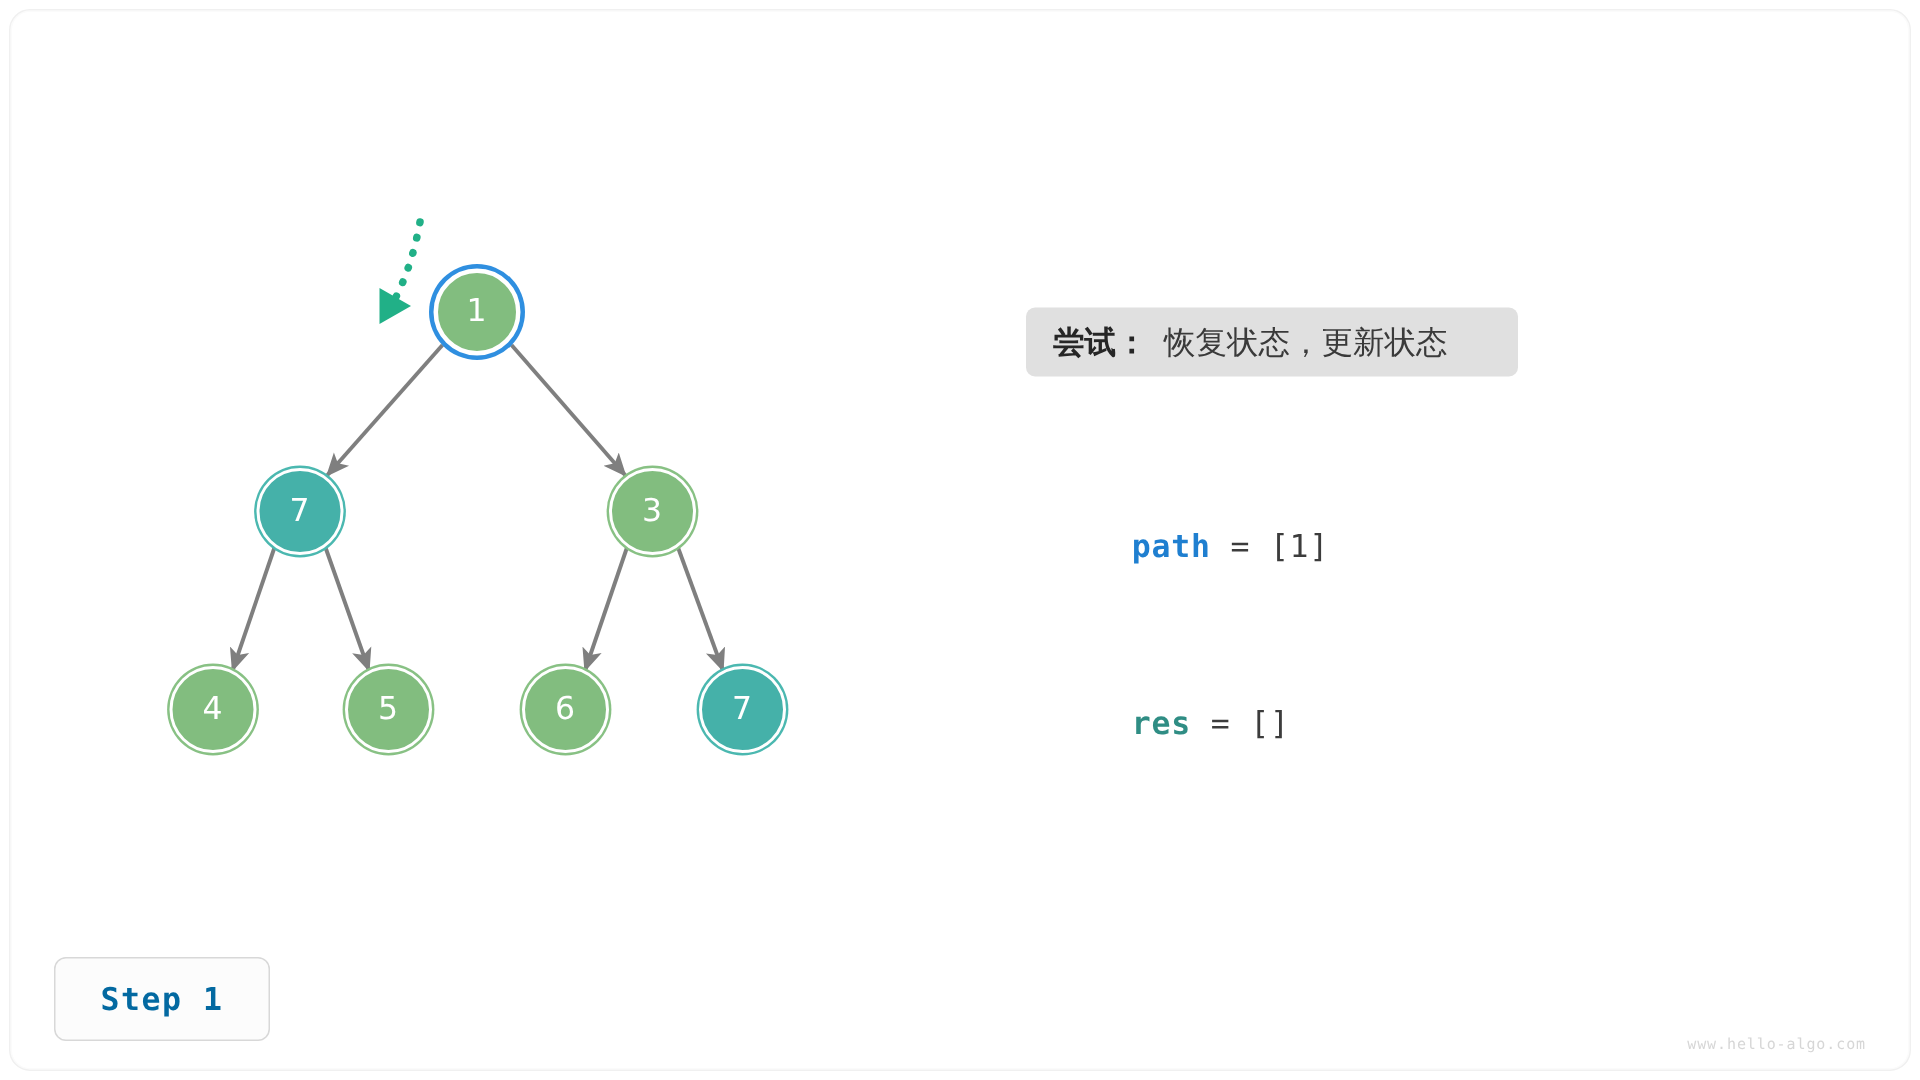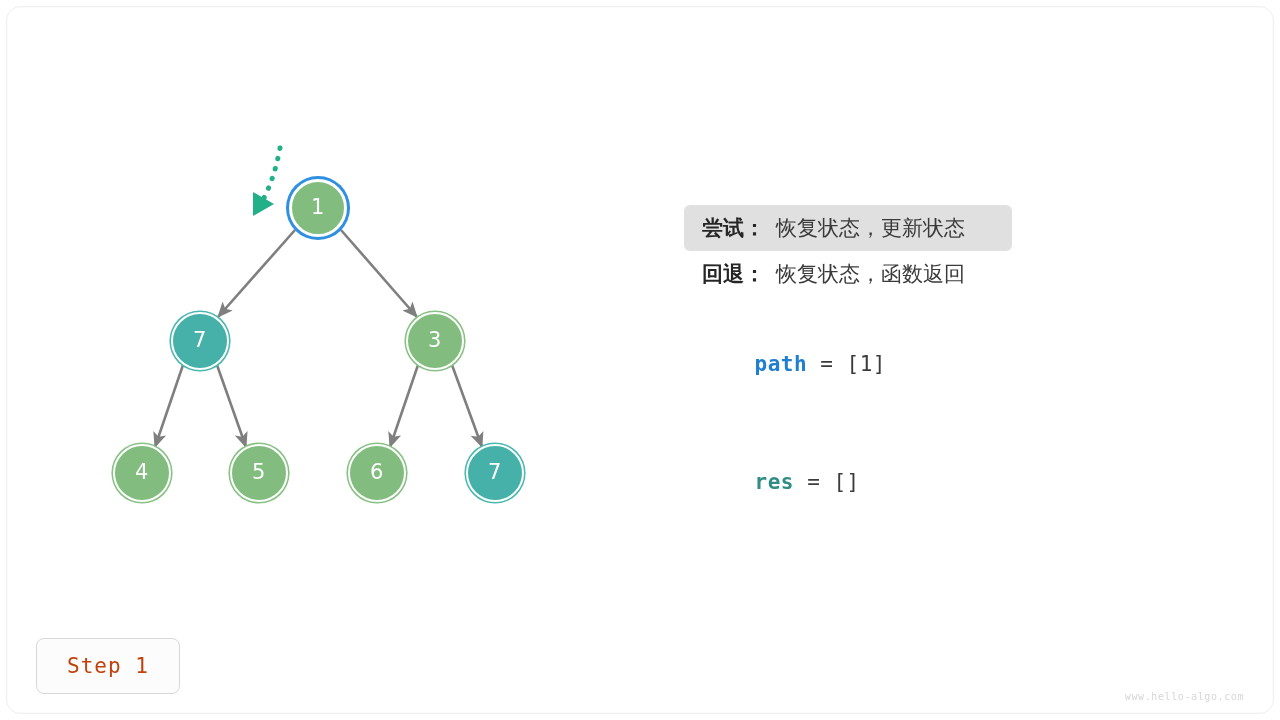--- a/index.html
+++ b/index.html
@@ -165,22 +165,22 @@
     height: 56px;
     box-sizing: border-box;
     border: 1px solid #d8d8d8;
     border-radius: 8px;
     background: #fcfcfc;
     display: flex;
     align-items: center;
     justify-content: center;
     font-family: "DejaVu Sans Mono", "Liberation Mono", monospace;
     font-size: 21px;
-    font-weight: normal;
-    color: #c2410c;
+    font-weight: bold;
+    color: #0369a1;
     letter-spacing: 1px;
   }
 
   
   #watermark {
     position: absolute;
     right: 36px;
     bottom: 18px;
     font-family: "DejaVu Sans Mono", "Liberation Mono", monospace;
     font-size: 10px;
@@ -243,24 +243,20 @@
     <div class="tree-node node-teal" style="left:495px; top:473px;">
       <span class="nlabel">7</span>
     </div>
   </div>
 
   <div id="panel">
     <div class="panel-row highlight">
       <span class="rowkey">尝试：</span>
       <span class="rowval">恢复状态，更新状态</span>
     </div>
-    <div class="panel-row">
-      <span class="rowkey">回退：</span>
-      <span class="rowval">恢复状态，函数返回</span>
-    </div>
   </div>
 
   <div class="code-row" id="code-path">
     <span class="var-path">path</span><span class="code-rest"> = [1]</span>
   </div>
 
   <div class="code-row" id="code-res">
     <span class="var-res">res</span><span class="code-rest"> = []</span>
   </div>
 

